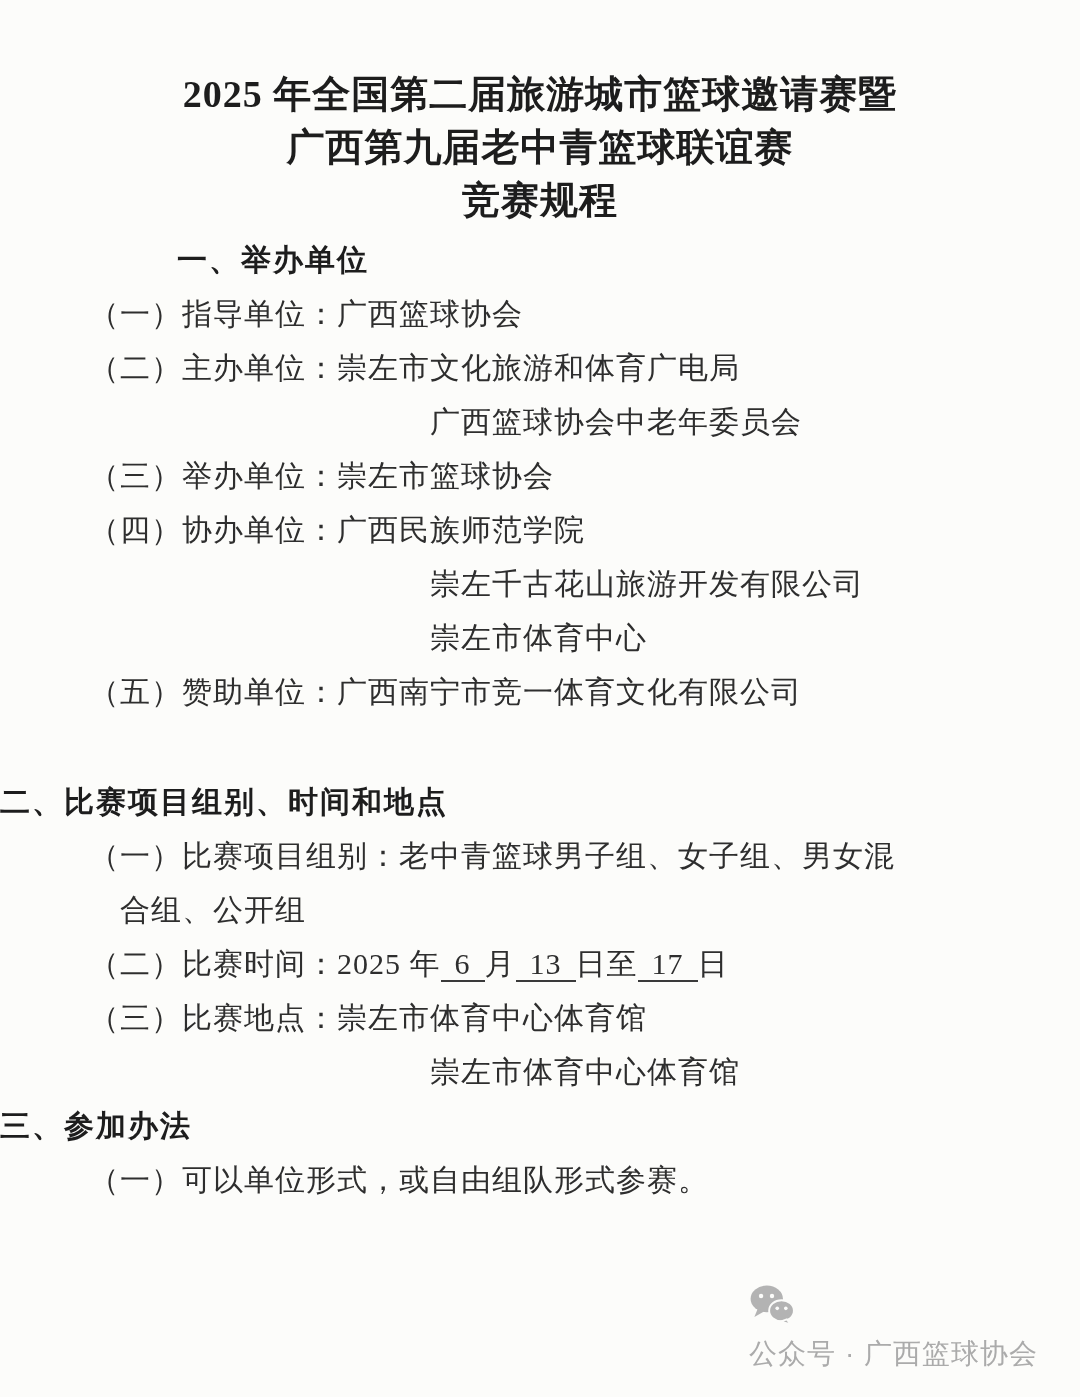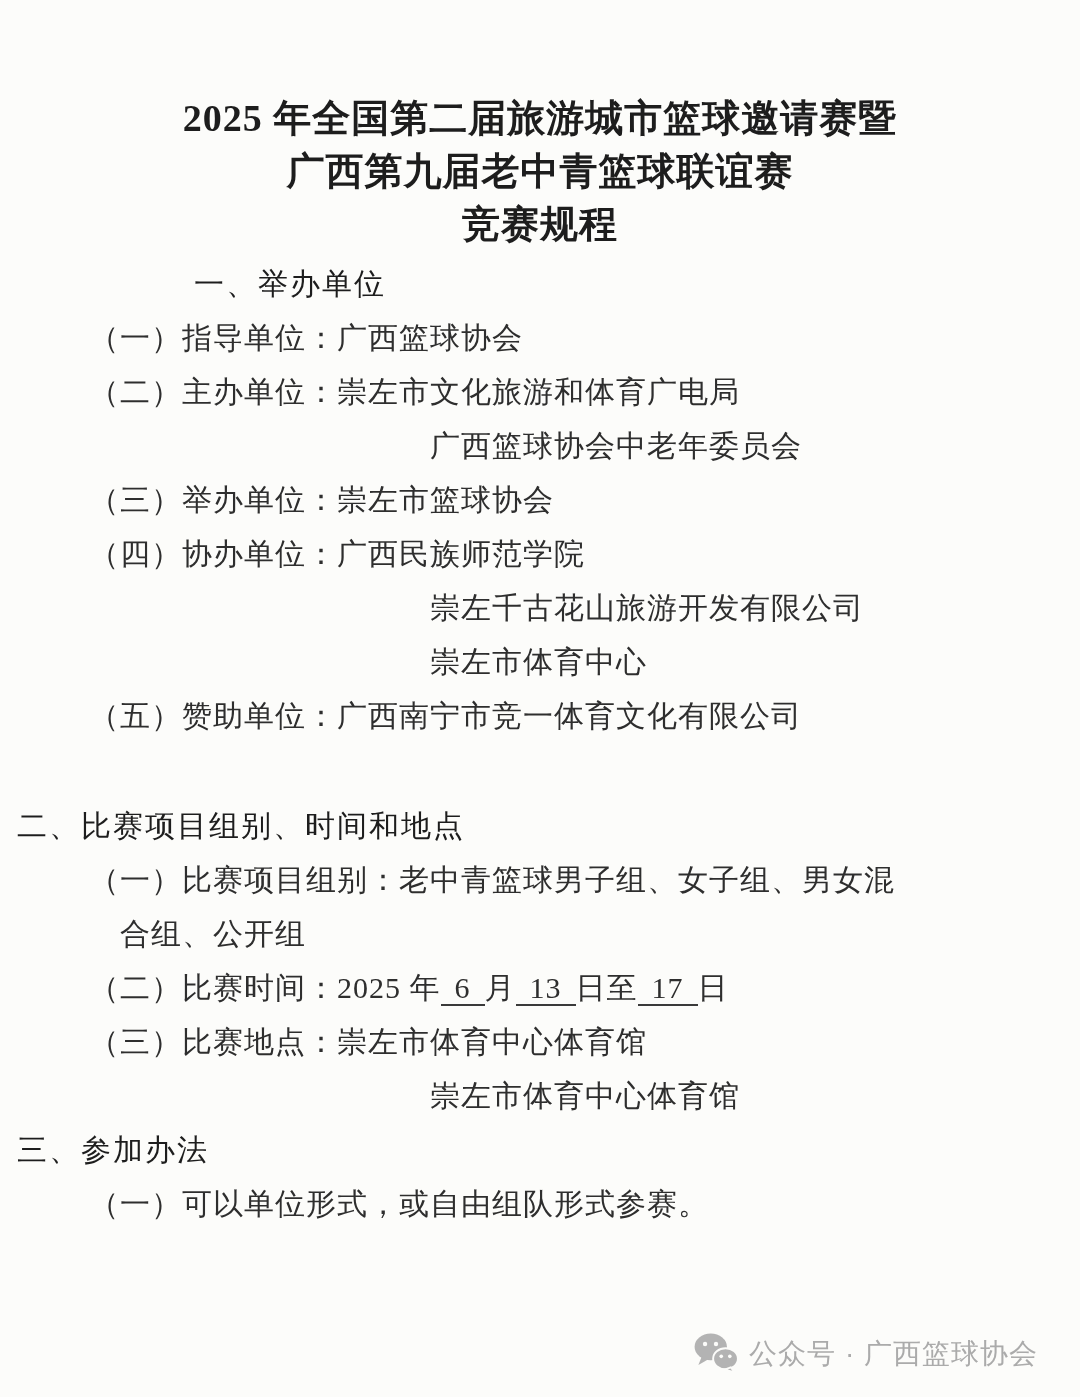--- a/index.html
+++ b/index.html
@@ -8,61 +8,61 @@
     position: relative;
     width: 1080px;
     height: 1397px;
     margin: 0 auto;
     background: #fcfcfa;
     overflow: hidden;
     font-family: "Liberation Serif", "DejaVu Serif", serif;
     color: #2e2e2e;
   }
   .title-block {
-    padding-top: 92px;
+    padding-top: 68px;
     text-align: center;
     font-weight: bold;
     color: #1d1d1d;
     font-size: 38px;
     line-height: 53px;
     letter-spacing: 1px;
   }
   .content {
     font-size: 30px;
     line-height: 54px;
   }
   .sec-heading {
-    font-weight: normal;
+    font-weight: bold;
     color: #1d1d1d;
     letter-spacing: 2px;
-    margin-left: 17px;
   }
   .h1 { padding-left: 177px; margin-top: 6px; }
   .h  { }
   .para  { padding-left: 89px; letter-spacing: 1px; }
   .cont  { padding-left: 430px; letter-spacing: 1px; }
   .cont2 { padding-left: 120px; letter-spacing: 1px; }
   .gap { height: 56px; }
   .blank {
     display: inline-block;
     border-bottom: 2px solid #3a3a3a;
     padding: 0 14px;
     line-height: 1.1;
   }
   .footer {
     position: absolute;
     right: 42px;
     bottom: 24px;
     display: flex;
-    align-items: flex-end;
+    align-items: flex-start;
     gap: 10px;
     color: #ababab;
     font-size: 28px;
     letter-spacing: 1px;
     font-family: "Liberation Sans", "DejaVu Sans", sans-serif;
+    flex-direction: column;
   }
   .wechat-icon { width: 46px; height: 40px; flex: 0 0 auto; }
 </style>
 </head>
 <body>
 
 <div class="page">
 
   <div class="title-block">
     <div>2025 年全国第二届旅游城市篮球邀请赛暨</div>

